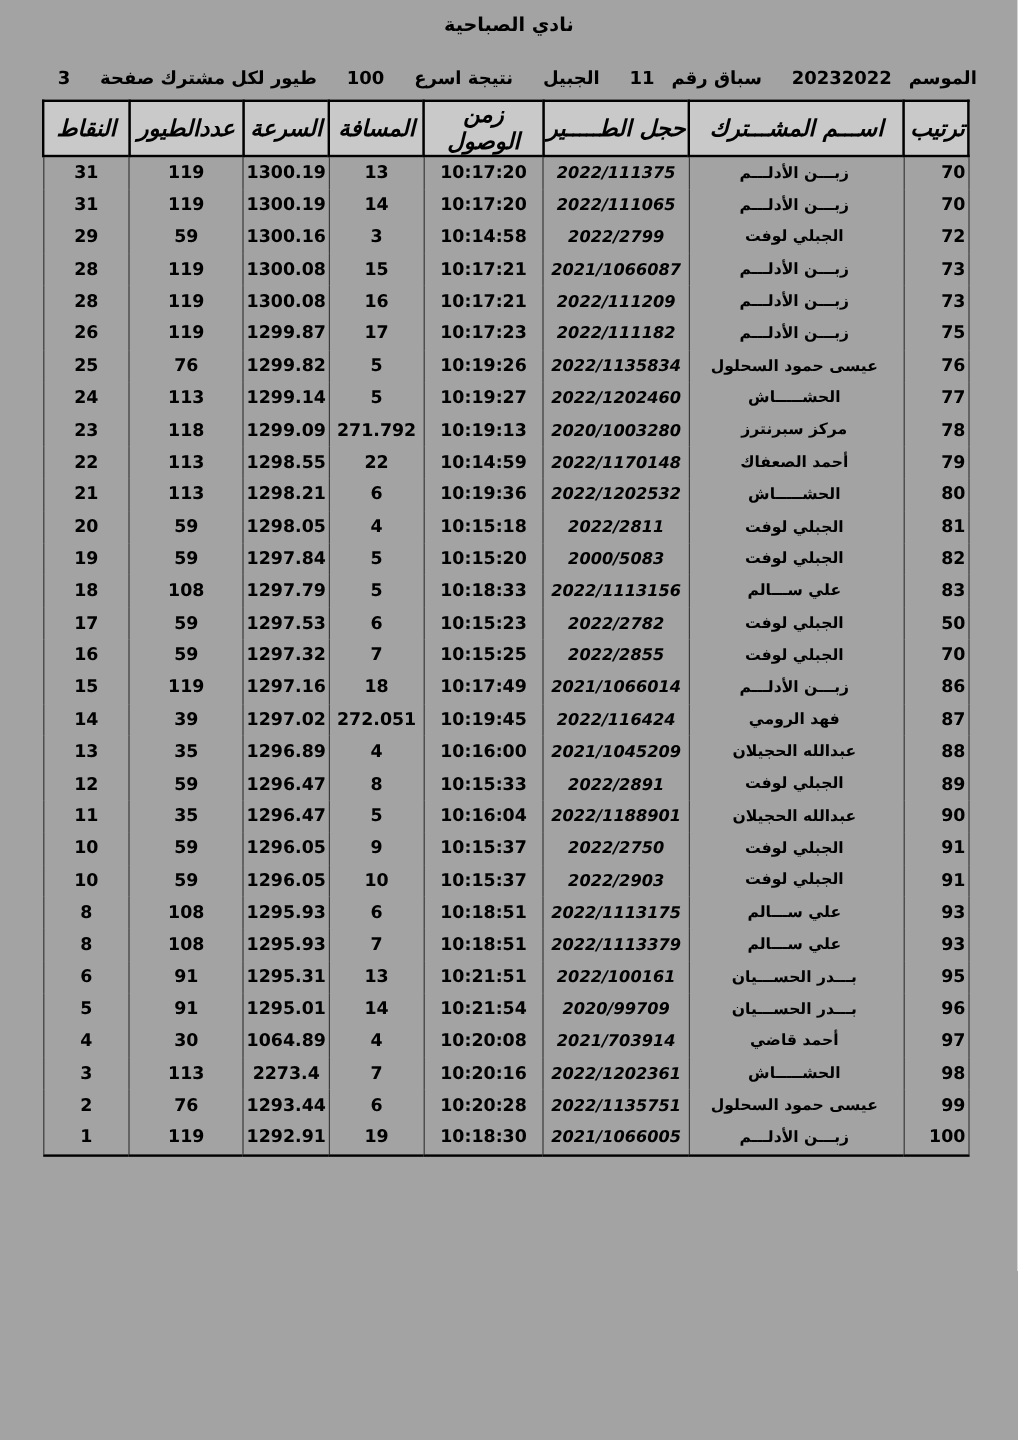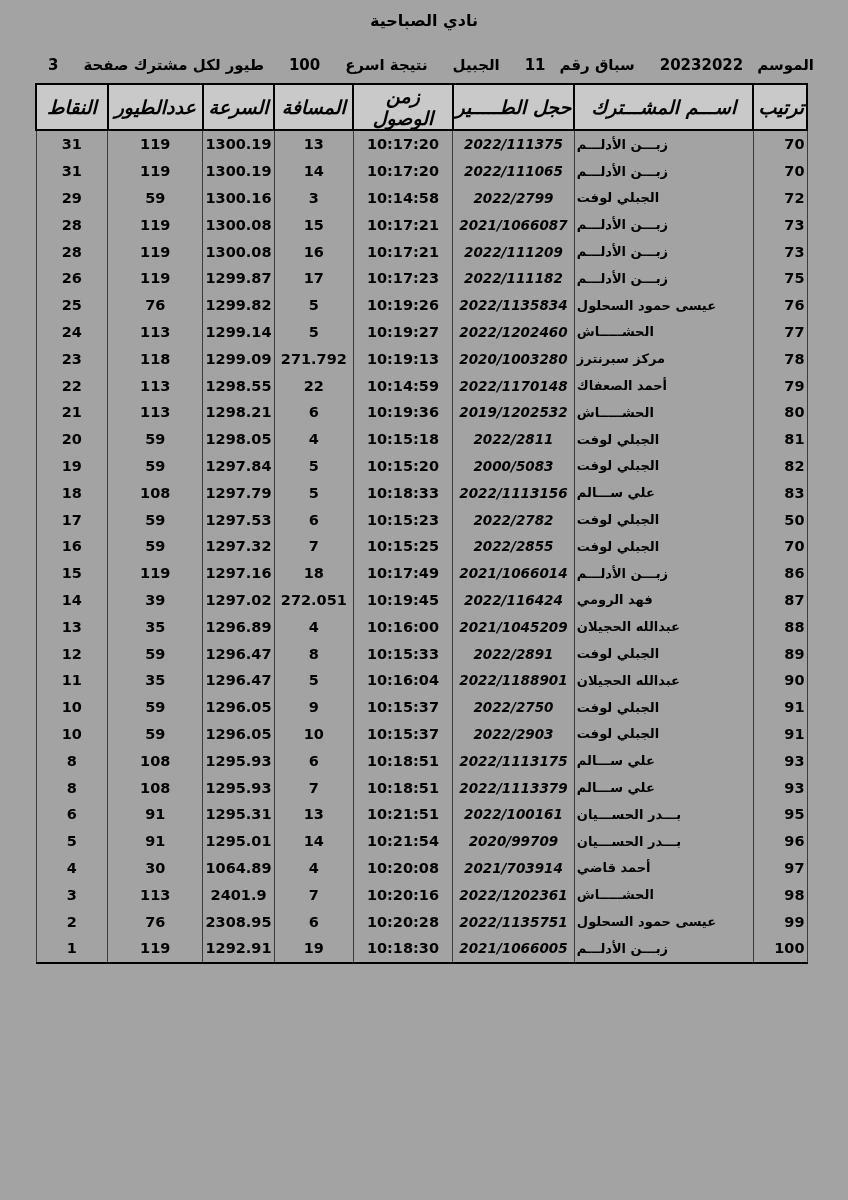--- a/index.html
+++ b/index.html
@@ -75,21 +75,21 @@
     border-right: 1.2px solid #3a3a3a;
     height: 26.8px;
     font-size: 14.5px;
     text-align: center;
     vertical-align: middle;
     padding: 0 2px;
     white-space: nowrap;
     overflow: hidden;
   }
   table.results tbody td.name {
-    text-align: left;
+    text-align: center;
     padding-right: 6px;
     font-size: 13px;
   }
   table.results tbody td.ring {
     font-size: 13.5px;
     font-style: italic;
   }
   table.results tbody tr:first-child td { border-top: 1.5px solid #000; }
   table.results tbody tr:last-child td { border-bottom: 2px solid #000; }
 </style>
@@ -226,21 +226,21 @@
           <td class="ring">2022/1170148</td>
           <td class="time">10:14:59</td>
           <td class="dist">22</td>
           <td class="speed">1298.55</td>
           <td class="birds">113</td>
           <td class="points">22</td>
         </tr>
         <tr>
           <td class="rank">80</td>
           <td class="name">الحشـــــاش</td>
-          <td class="ring">2019/1202532</td>
+          <td class="ring">2022/1202532</td>
           <td class="time">10:19:36</td>
           <td class="dist">6</td>
           <td class="speed">1298.21</td>
           <td class="birds">113</td>
           <td class="points">21</td>
         </tr>
         <tr>
           <td class="rank">81</td>
           <td class="name">الجبلي لوفت</td>
           <td class="ring">2022/2811</td>
@@ -409,31 +409,31 @@
           <td class="speed">1064.89</td>
           <td class="birds">30</td>
           <td class="points">4</td>
         </tr>
         <tr>
           <td class="rank">98</td>
           <td class="name">الحشـــــاش</td>
           <td class="ring">2022/1202361</td>
           <td class="time">10:20:16</td>
           <td class="dist">7</td>
-          <td class="speed">2401.9</td>
+          <td class="speed">2273.4</td>
           <td class="birds">113</td>
           <td class="points">3</td>
         </tr>
         <tr>
           <td class="rank">99</td>
           <td class="name">عيسى حمود السحلول</td>
           <td class="ring">2022/1135751</td>
           <td class="time">10:20:28</td>
           <td class="dist">6</td>
-          <td class="speed">2308.95</td>
+          <td class="speed">1293.44</td>
           <td class="birds">76</td>
           <td class="points">2</td>
         </tr>
         <tr>
           <td class="rank">100</td>
           <td class="name">زبـــن الأدلـــم</td>
           <td class="ring">2021/1066005</td>
           <td class="time">10:18:30</td>
           <td class="dist">19</td>
           <td class="speed">1292.91</td>

